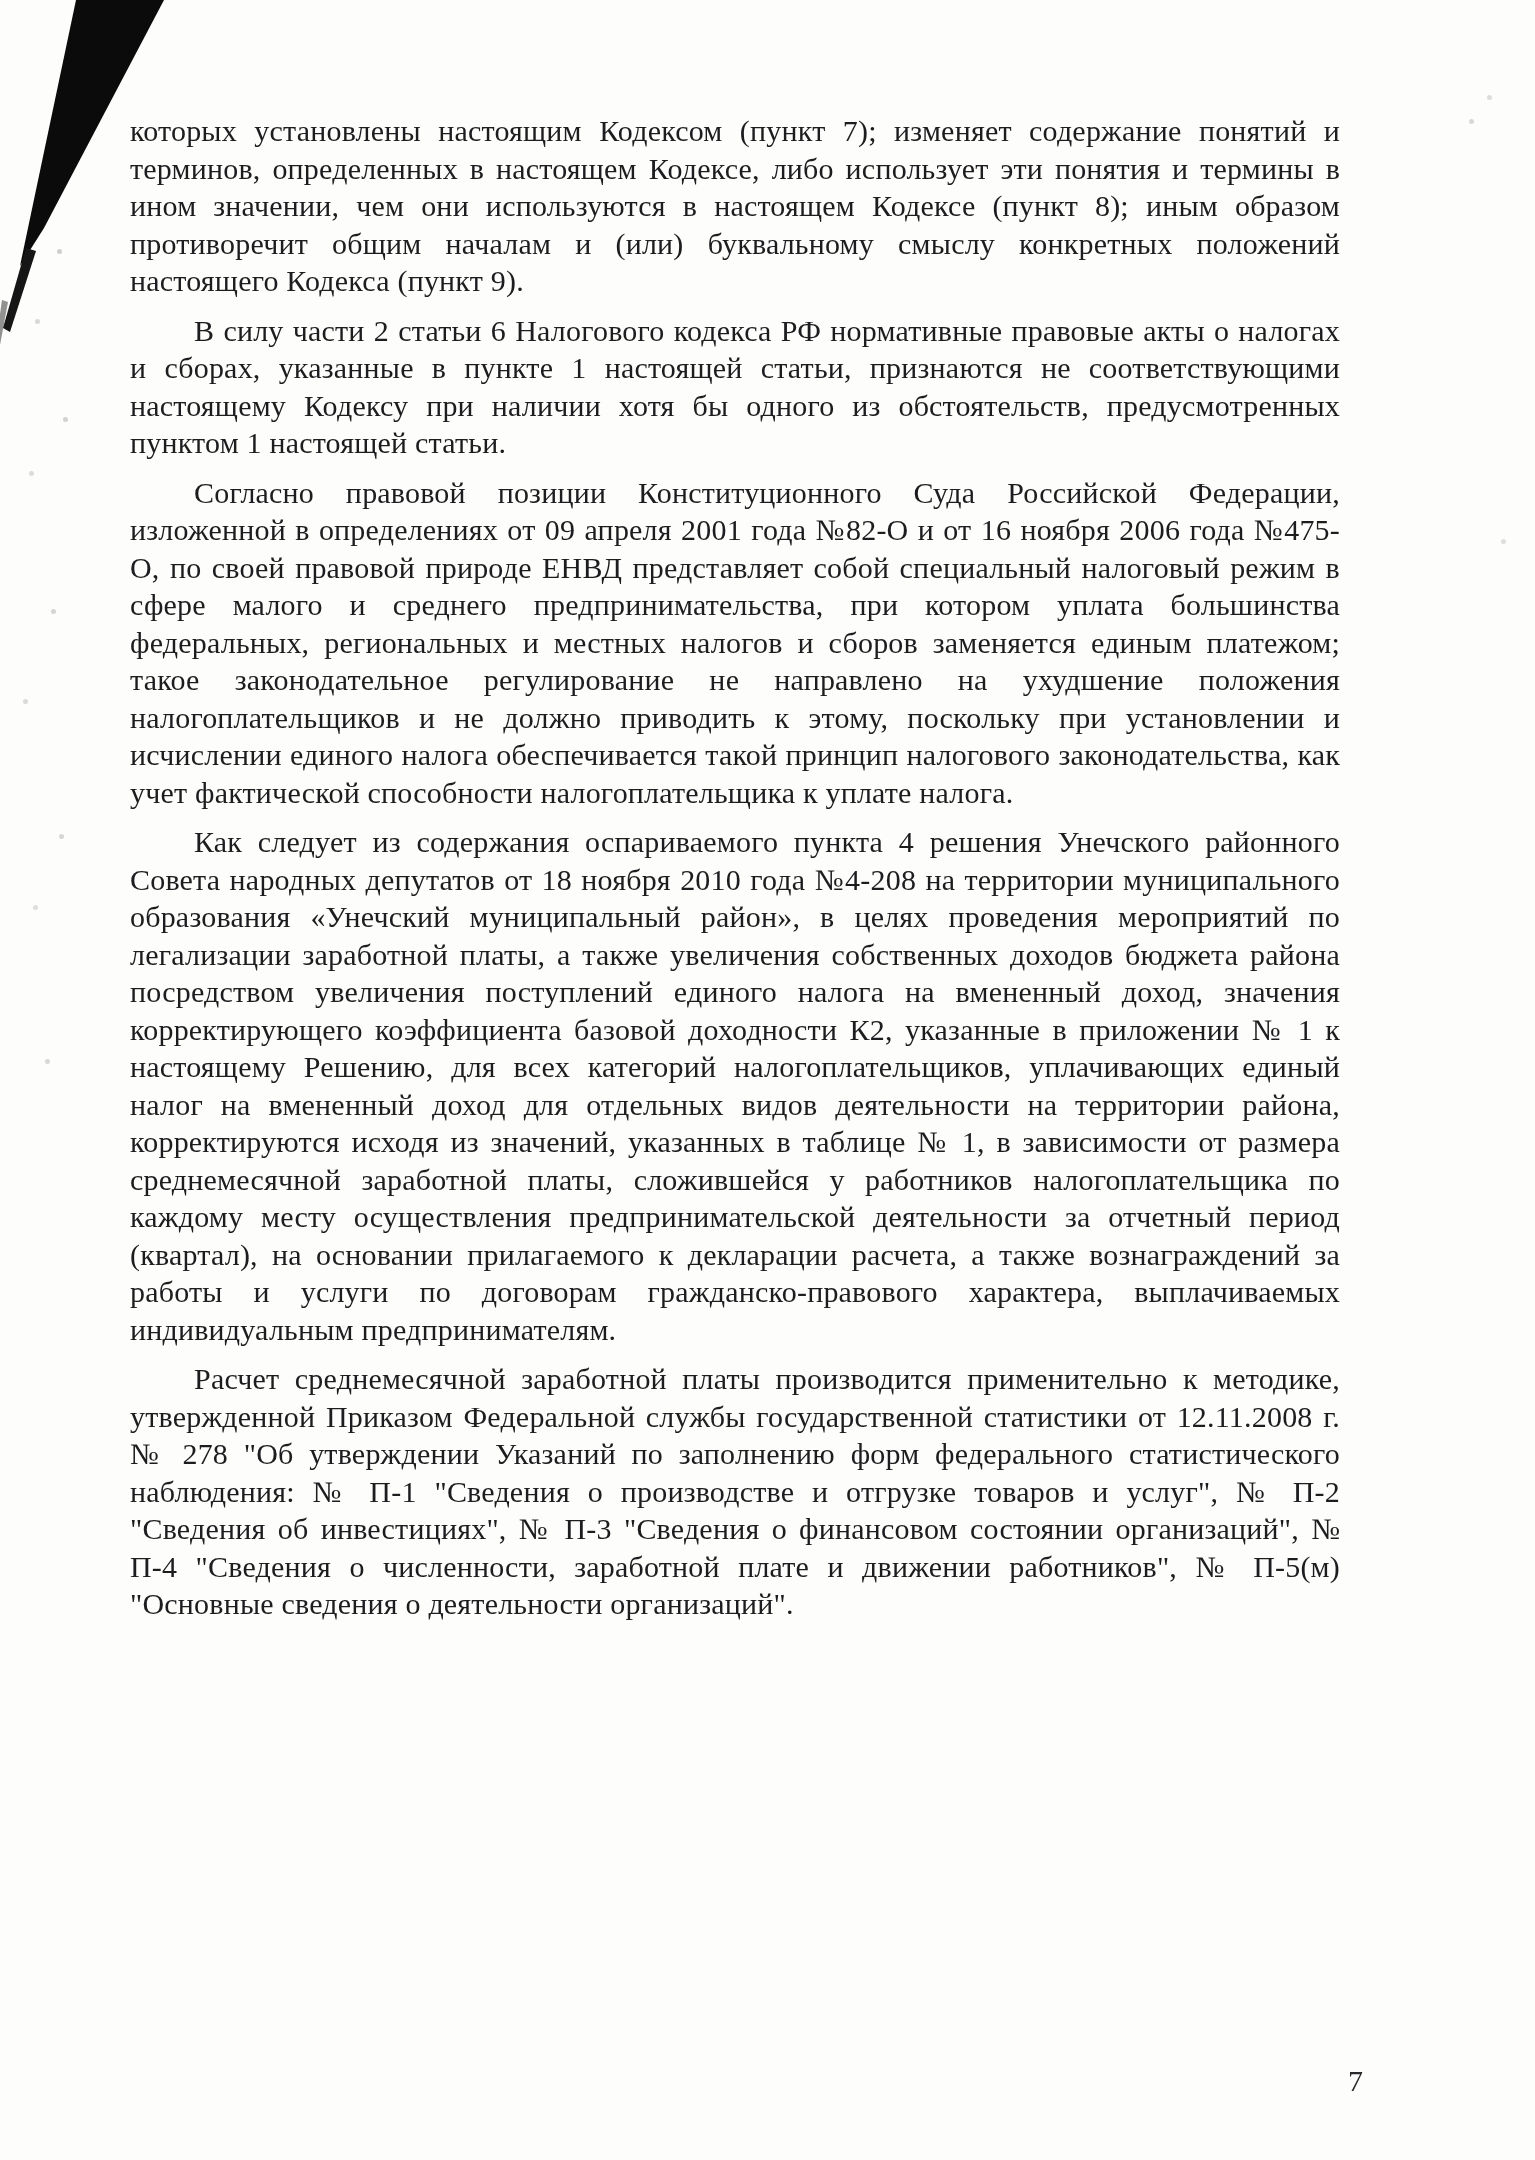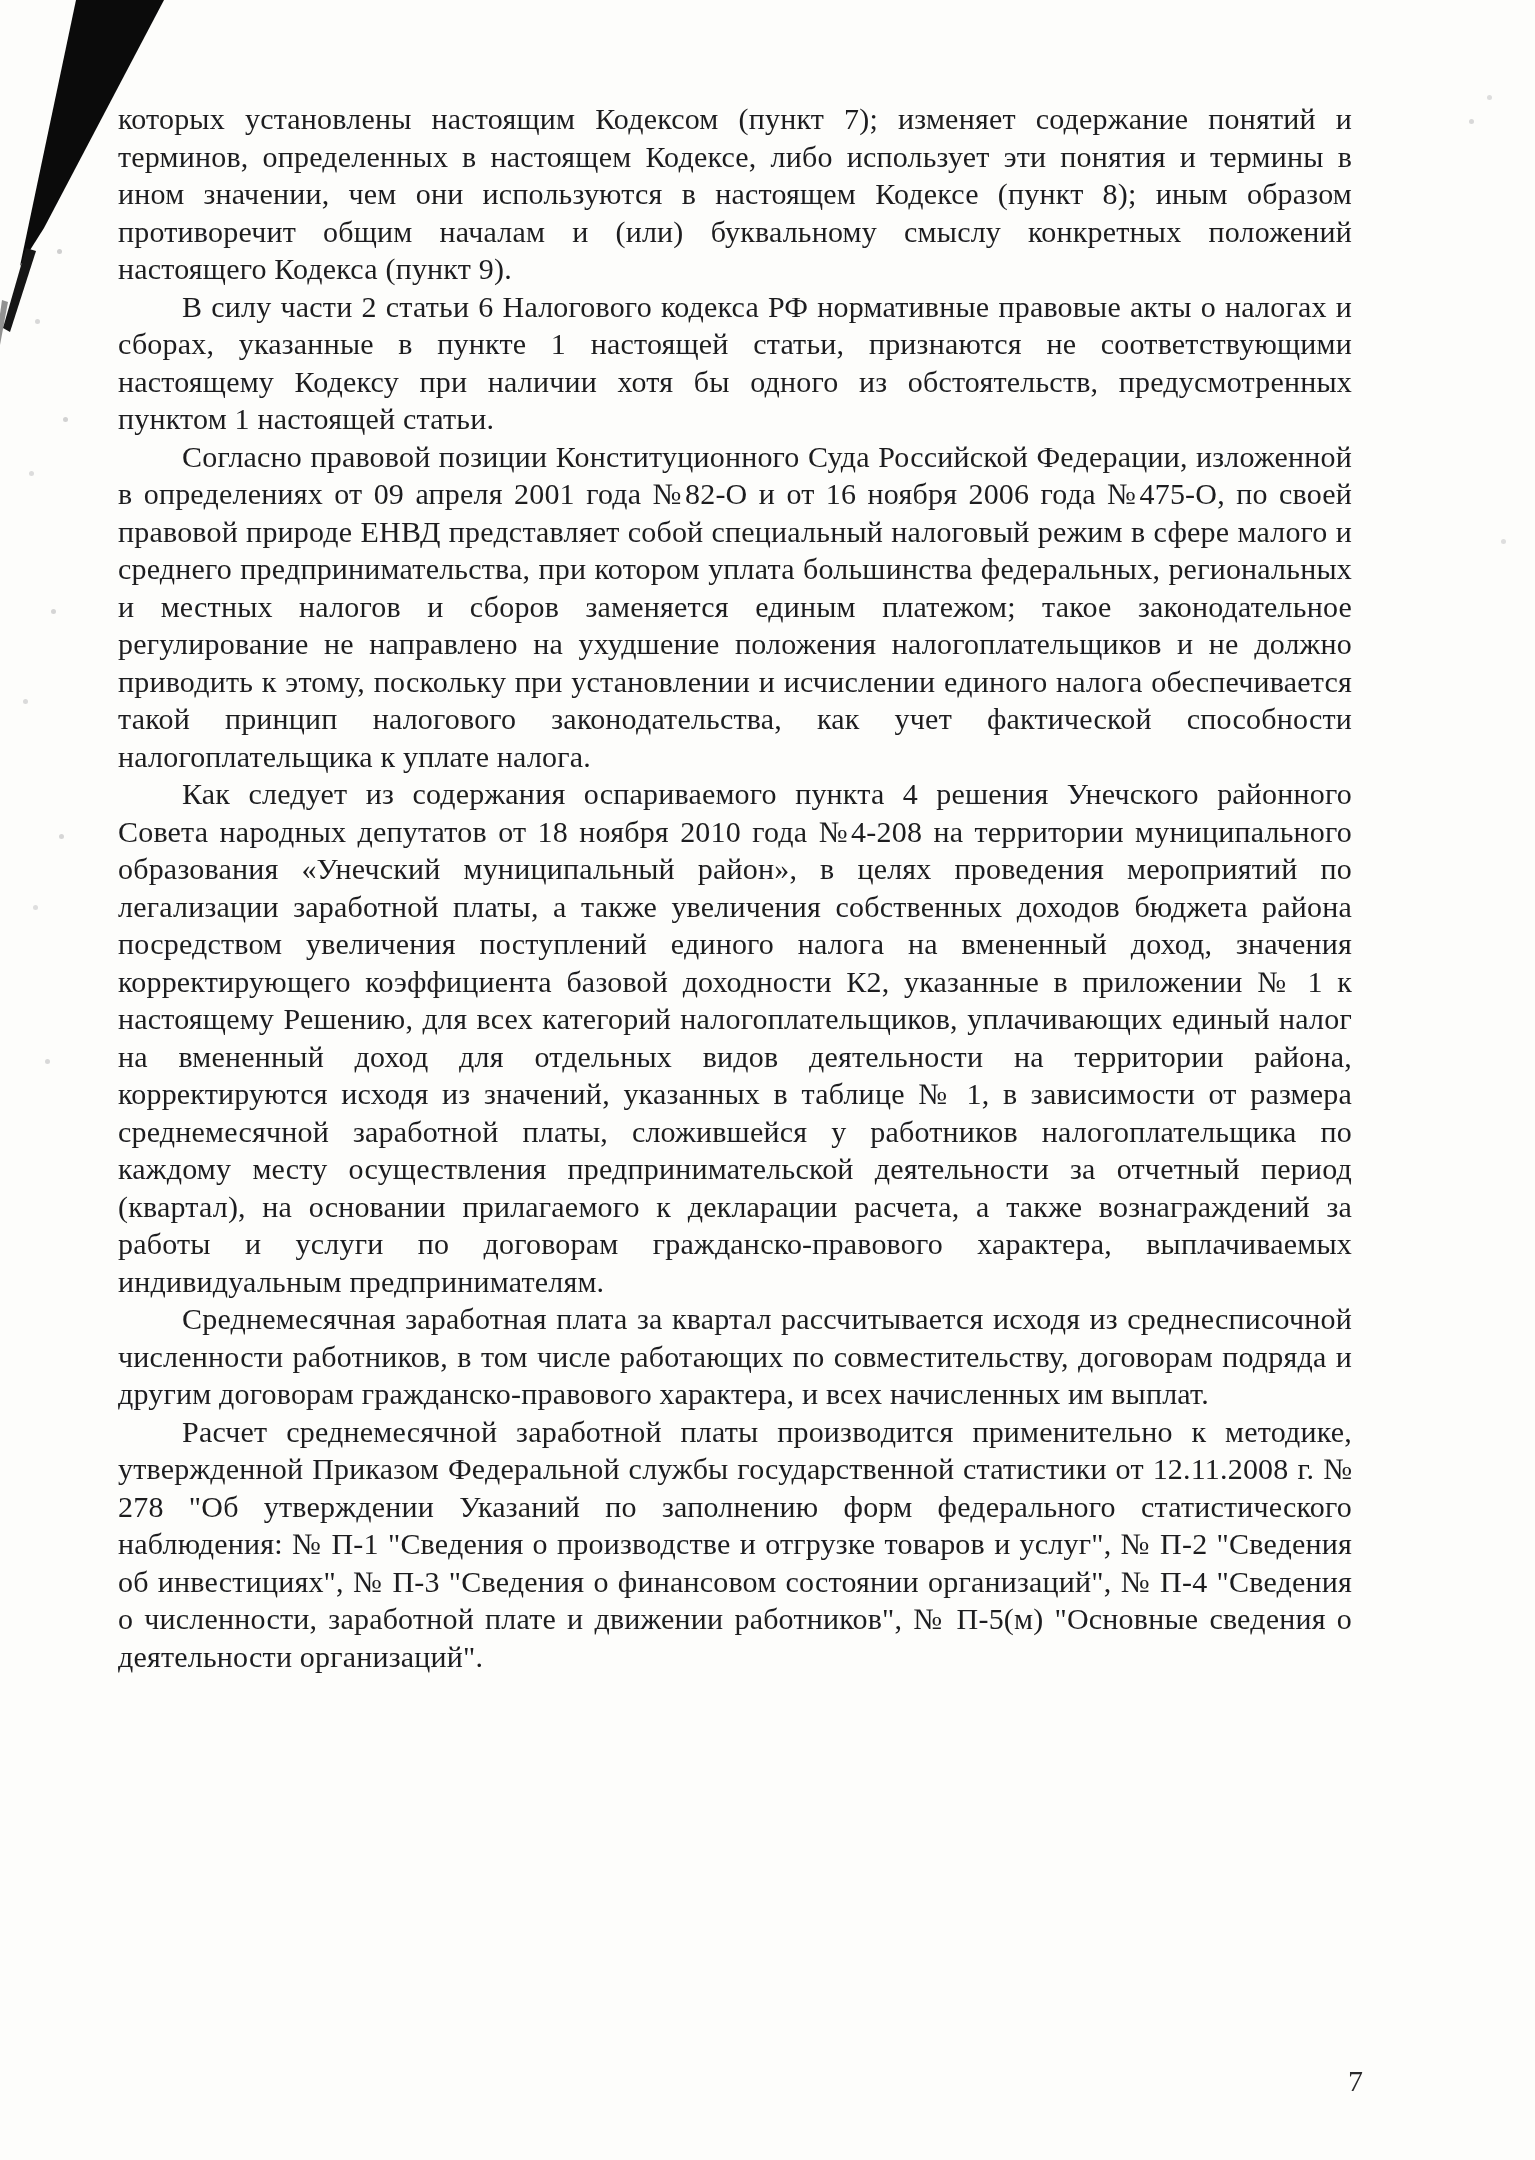--- a/index.html
+++ b/index.html
@@ -56,21 +56,21 @@
     left: 118px;
     top: 100px;
     width: 1234px;
     color: #1d1d1f;
     font-size: 30px;
     line-height: 37.5px;
     text-align: justify;
     letter-spacing: 0.2px;
   }
   .para {
-    margin: 0;
+    margin: 12px;
     text-indent: 64px;
   }
   .para.no-indent {
     text-indent: 0;
   }
   .page-number {
     position: absolute;
     right: 172px;
     bottom: 62px;
     font-size: 30px;
@@ -90,19 +90,18 @@
     </svg>
   </div>
 
   <div class="speckles"></div>
 
   <div class="body-text">
     <p class="para no-indent">которых установлены настоящим Кодексом (пункт 7);  изменяет содержание понятий и терминов, определенных в настоящем Кодексе, либо использует эти понятия и термины в ином значении, чем они используются в настоящем Кодексе (пункт 8); иным образом противоречит общим началам и (или) буквальному смыслу конкретных положений настоящего Кодекса (пункт 9).</p>
     <p class="para">В силу части 2 статьи 6 Налогового кодекса РФ нормативные правовые акты о налогах и сборах, указанные в пункте 1 настоящей статьи, признаются не соответствующими настоящему Кодексу при наличии хотя бы одного из обстоятельств, предусмотренных пунктом 1 настоящей статьи.</p>
     <p class="para">Согласно правовой позиции Конституционного Суда Российской Федерации, изложенной в определениях от 09 апреля 2001 года №82-О и от 16 ноября 2006 года №475-О, по своей правовой природе ЕНВД представляет собой специальный налоговый режим в сфере малого и среднего предпринимательства, при котором уплата большинства федеральных, региональных и местных налогов и сборов заменяется единым платежом; такое законодательное регулирование не направлено на ухудшение положения налогоплательщиков и не должно приводить к этому, поскольку при установлении и исчислении единого налога обеспечивается такой принцип налогового законодательства, как учет фактической способности налогоплательщика к уплате налога.</p>
     <p class="para">Как следует из содержания оспариваемого пункта 4 решения Унечского районного Совета народных депутатов от 18 ноября 2010 года №4-208 на территории муниципального образования «Унечский муниципальный район», в целях проведения мероприятий по легализации заработной платы, а также увеличения собственных доходов бюджета района посредством увеличения поступлений единого налога на вмененный доход, значения корректирующего коэффициента базовой доходности К2, указанные в приложении № 1 к настоящему Решению, для всех категорий налогоплательщиков, уплачивающих единый налог на вмененный доход для отдельных видов деятельности на территории района, корректируются исходя из значений, указанных в таблице № 1, в зависимости от размера среднемесячной заработной платы, сложившейся у работников налогоплательщика по каждому месту осуществления предпринимательской деятельности за отчетный период (квартал), на основании прилагаемого к декларации расчета, а также вознаграждений за работы и услуги по договорам гражданско-правового характера, выплачиваемых индивидуальным предпринимателям.</p>
-    <p class="para">Среднемесячная заработная плата за квартал рассчитывается исходя из среднесписочной численности работников, в том числе работающих по совместительству, договорам подряда и другим договорам гражданско-правового характера, и всех начисленных им выплат.</p>
     <p class="para">Расчет среднемесячной заработной платы производится применительно к методике, утвержденной Приказом Федеральной службы государственной статистики от 12.11.2008 г. № 278 "Об утверждении Указаний по заполнению форм федерального статистического наблюдения: № П-1 "Сведения о производстве и отгрузке товаров и услуг", № П-2 "Сведения об инвестициях", № П-3 "Сведения о финансовом состоянии организаций", № П-4 "Сведения о численности, заработной плате и движении работников", № П-5(м) "Основные сведения о деятельности организаций".</p>
   </div>
 
   <div class="page-number">7</div>
 
 </div>
 
 </body></html>

